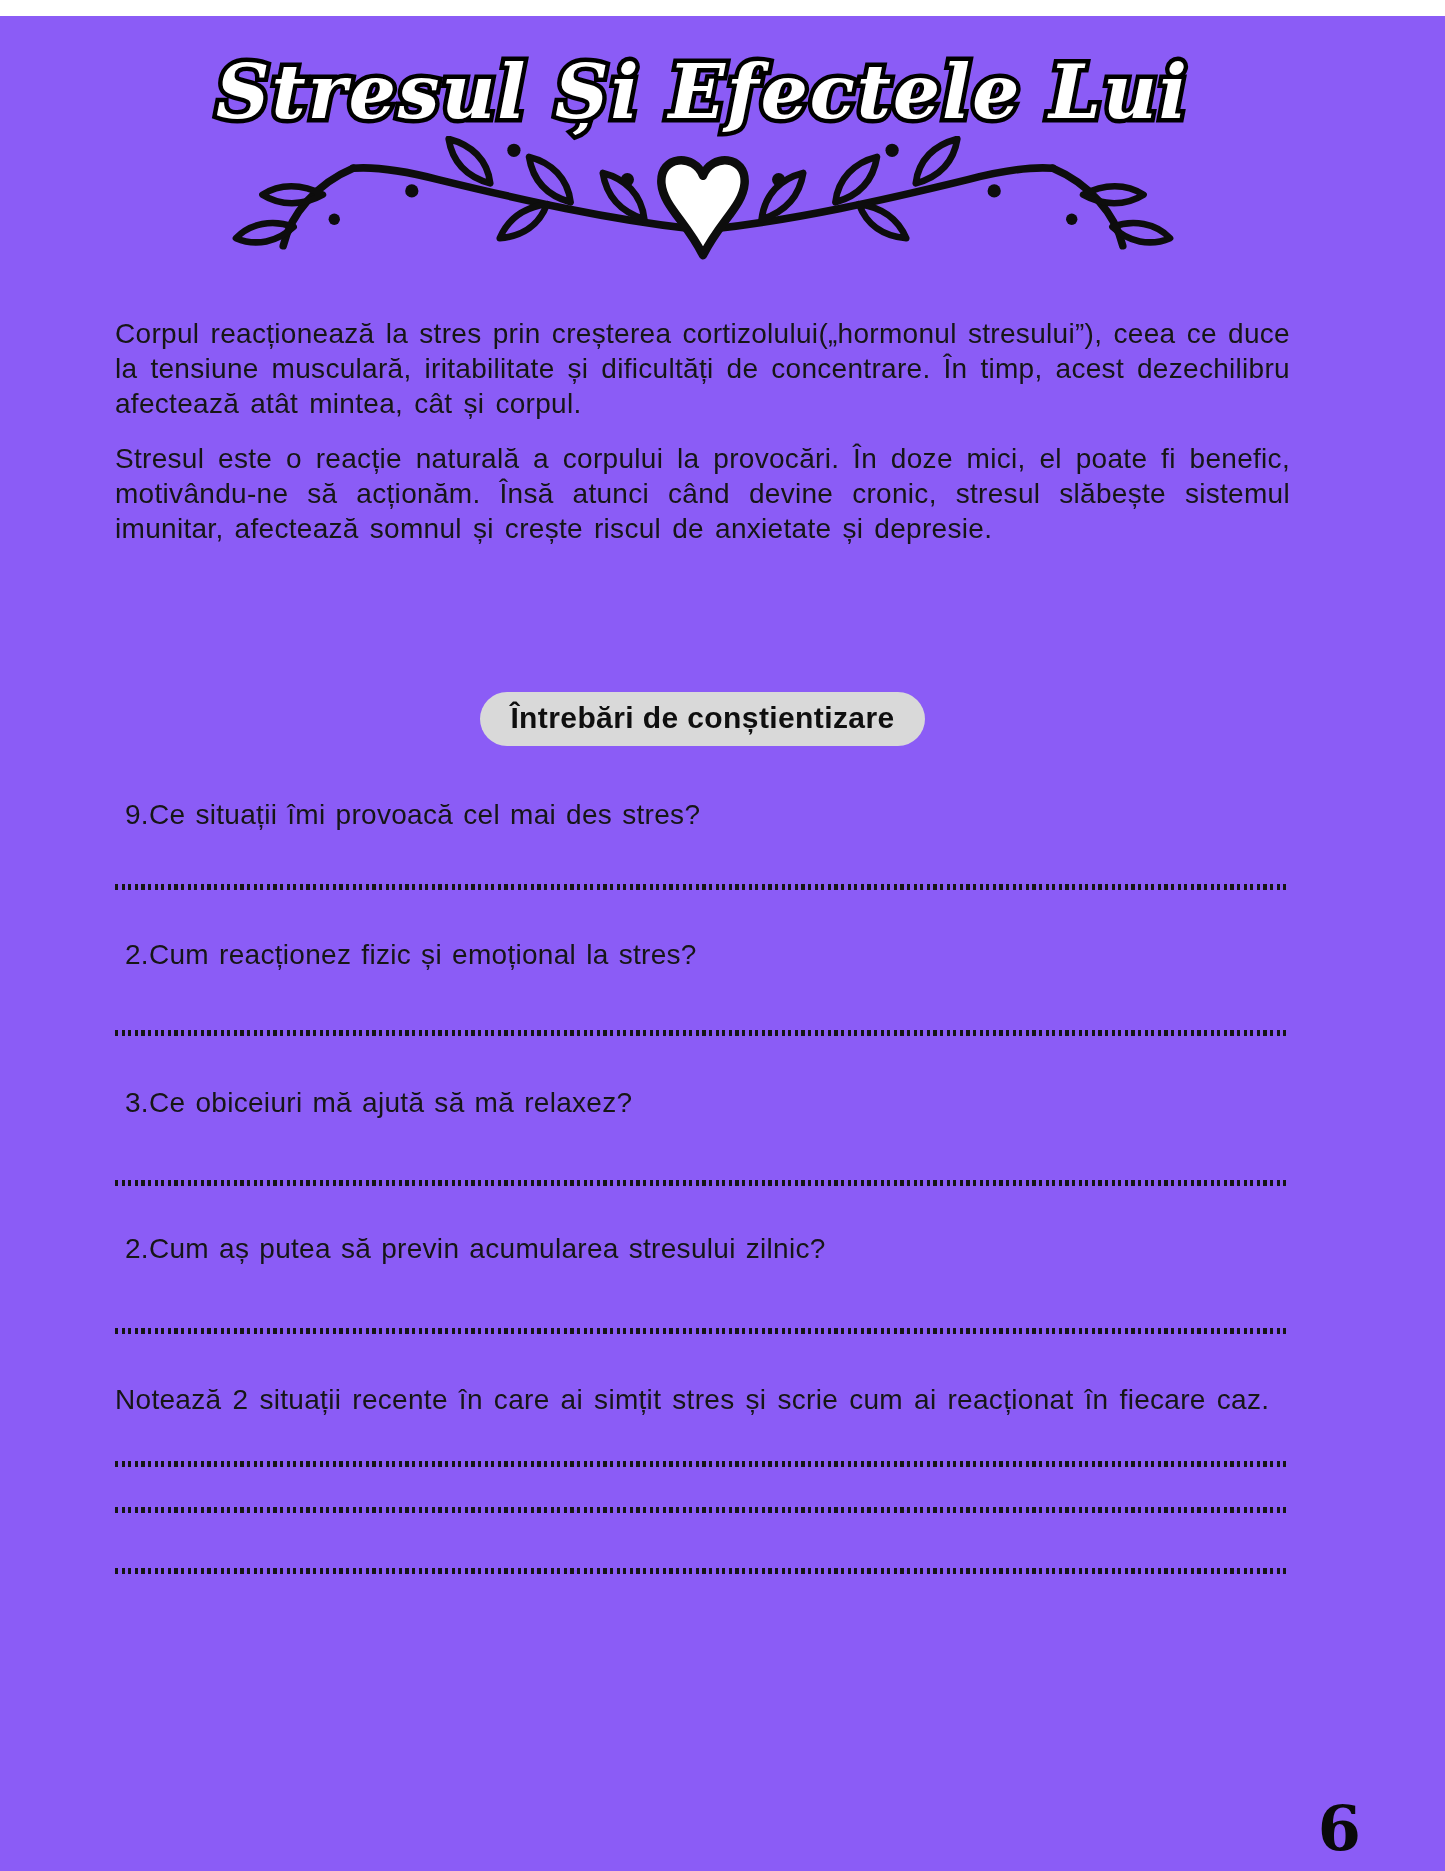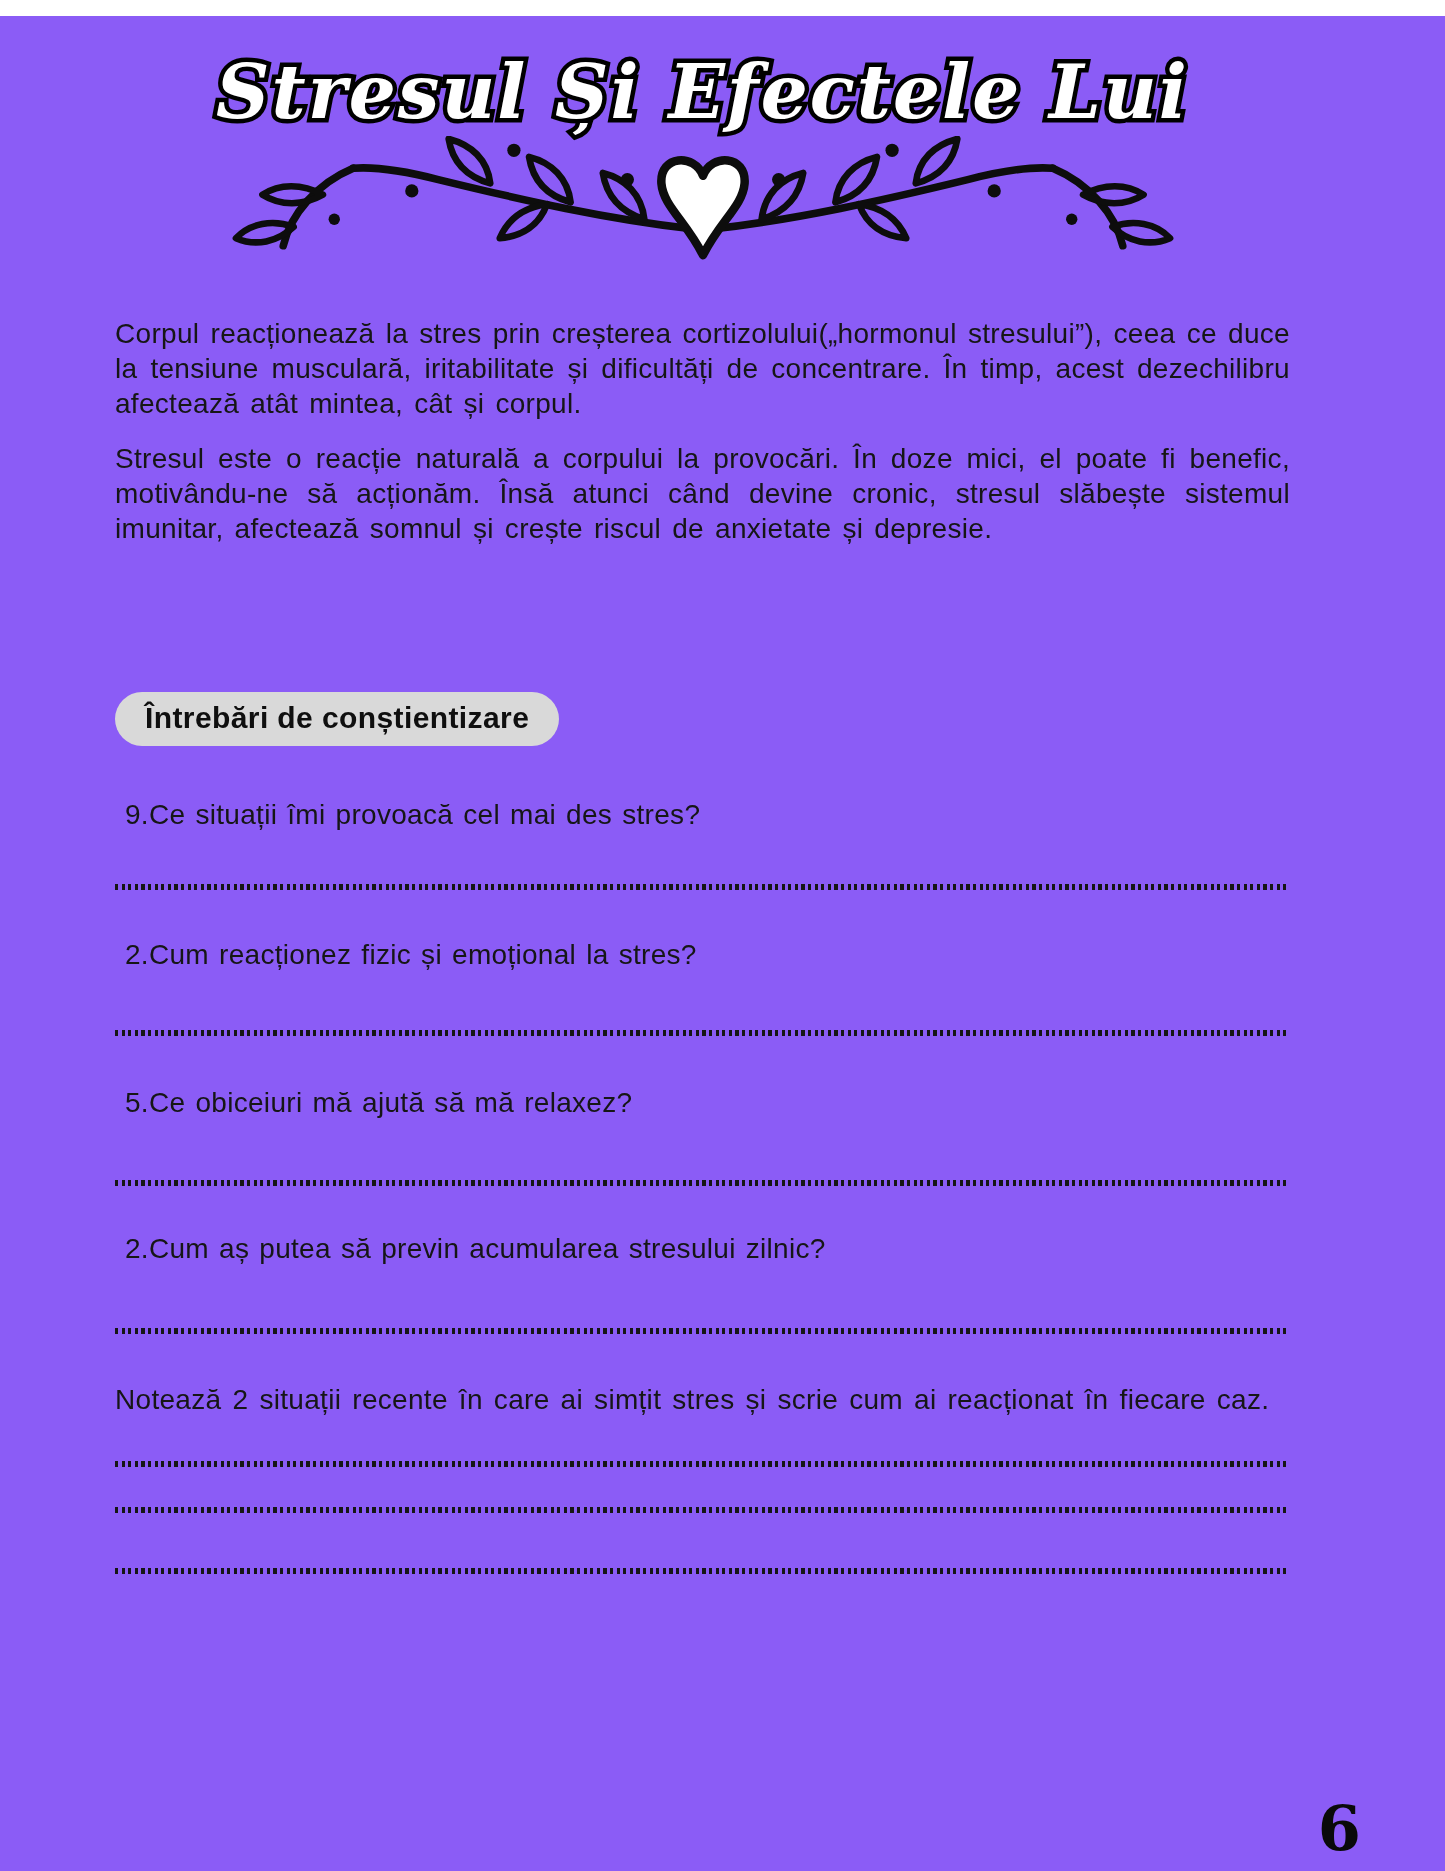--- a/index.html
+++ b/index.html
@@ -50,21 +50,21 @@
     line-height: 35px;
     letter-spacing: 0.3px;
     word-spacing: 3px;
     text-align: justify;
     color: #161616;
   }
   .p1 { margin-top: 20px; }
   .p2 { margin-top: 34px; }
   .p3 { margin-top: 36px; }
   
-  .pill-row { }
+  .pill-row { text-align: center; }
   .pill-row.first { margin-top: 146px; }
   .pill-row.second { margin-top: 46px; }
   .pill {
     display: inline-block;
     background: #d9d9d9;
     border-radius: 999px;
     padding: 9px 30px 11px 30px;
     font-size: 30px;
     font-weight: 700;
     letter-spacing: 0.4px;
@@ -150,21 +150,21 @@
         <span>Întrebări de conștientizare</span>
       </div>
     </div>
 
     <p class="question q1">9.Ce situații îmi provoacă cel mai des stres?</p>
     <div class="dotted-line al1"></div>
 
     <p class="question q2">2.Cum reacționez fizic și emoțional la stres?</p>
     <div class="dotted-line al2"></div>
 
-    <p class="question q3">5.Ce obiceiuri mă ajută să mă relaxez?</p>
+    <p class="question q3">3.Ce obiceiuri mă ajută să mă relaxez?</p>
     <div class="dotted-line al3"></div>
 
     <p class="question q4">2.Cum aș putea să previn acumularea stresului zilnic?</p>
     <div class="dotted-line al4"></div>
 
 
     <p class="para ex-instruction">Notează 2 situații recente în care ai simțit stres și scrie cum ai reacționat în fiecare caz.</p>
     <div class="dotted-line ex-l1"></div>
     <div class="dotted-line ex-l2"></div>
     <div class="dotted-line ex-l3"></div>

